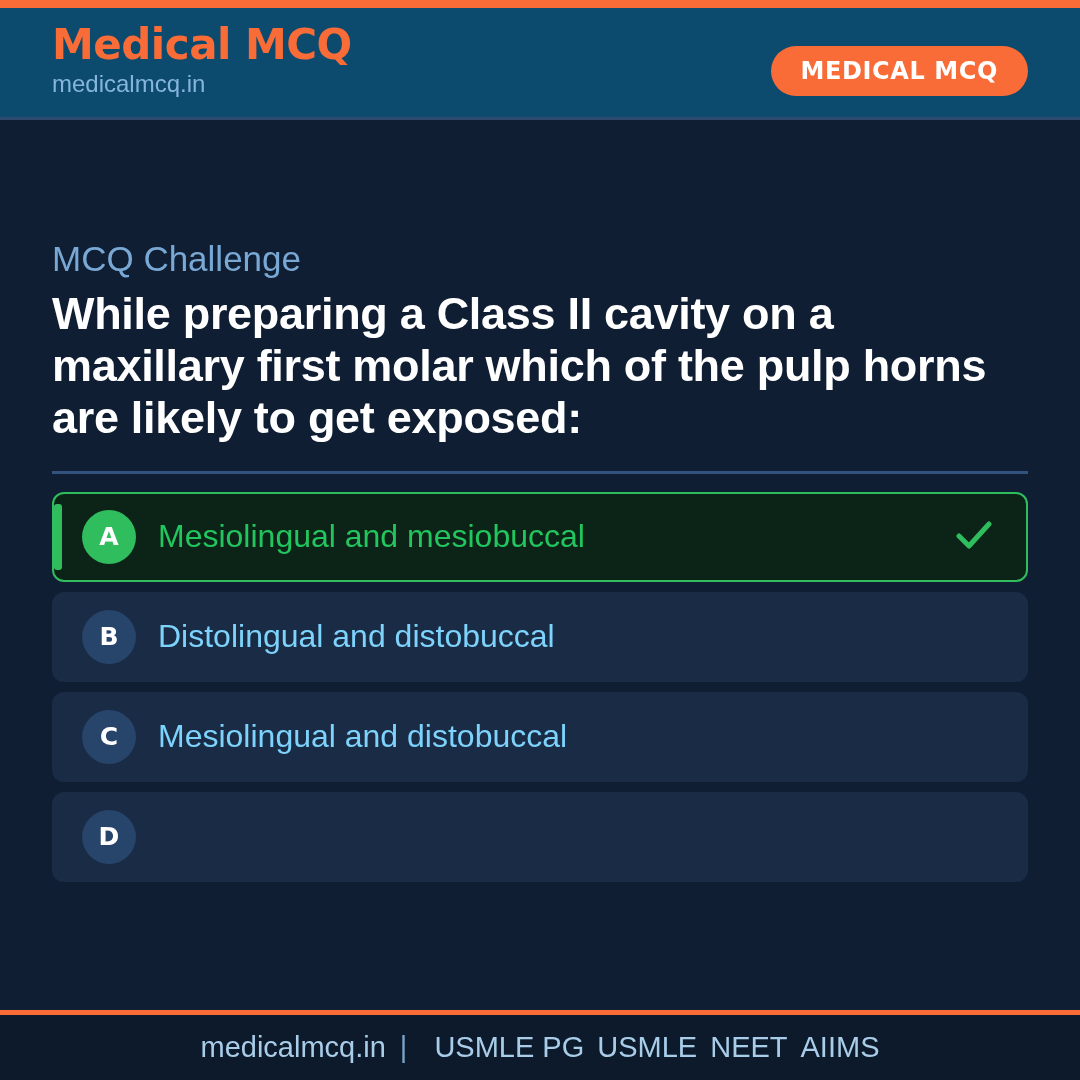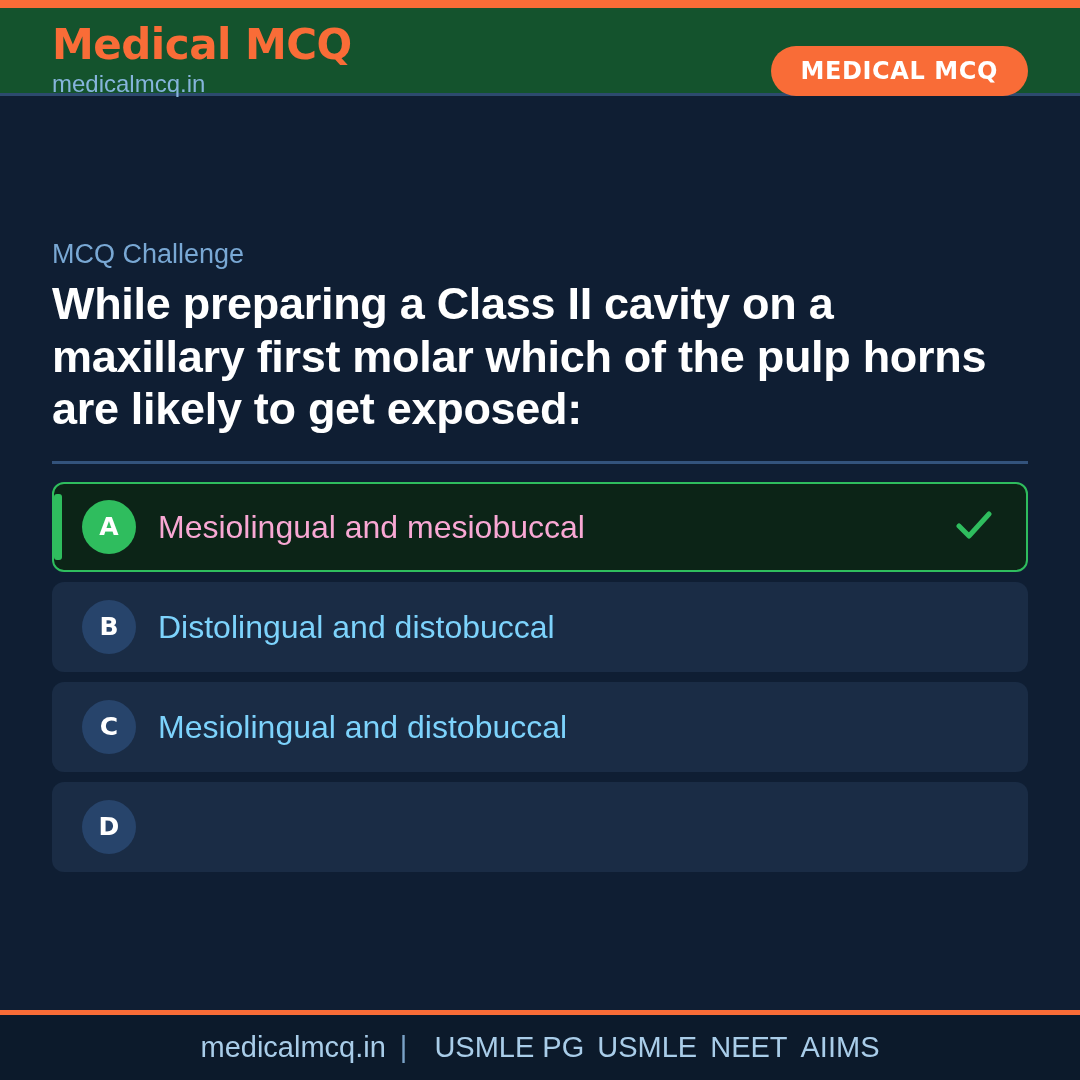--- a/index.html
+++ b/index.html
@@ -23,22 +23,22 @@
     width: 1080px;
     height: 8px;
     background: #f96c37;
   }
 
   
   .header {
     position: absolute;
     top: 8px; left: 0;
     width: 1080px;
-    height: 88px;
-    background: #14532d;
+    height: 112px;
+    background: #0c4a6e;
     border-bottom: 3px solid #2d4straight;
     border-bottom: 3px solid #2d4a6e;
   }
 
   .brand-block {
     position: absolute;
     left: 52px;
     top: 14px;
   }
 
@@ -82,21 +82,21 @@
   }
 
   .content {
     position: absolute;
     left: 52px;
     top: 115px;
     width: 976px;
   }
 
   .eyebrow {
-    font-size: 27px;
+    font-size: 35px;
     color: #79a8d4;
     font-family: "Liberation Sans", sans-serif;
     line-height: 1.2;
     margin-bottom: 8px;
   }
 
   .question {
     font-size: 45px;
     font-weight: bold;
     color: #ffffff;
@@ -170,21 +170,21 @@
   }
 
   .option-text {
     font-size: 32px;
     color: #7dd3fc;
     margin-left: 22px;
     font-family: "Liberation Sans", sans-serif;
     line-height: 1.2;
   }
 
-  .option.correct .option-text { color: #f9a8d4; }
+  .option.correct .option-text { color: #22c55e; }
 
   .check-icon {
     position: absolute;
     right: 34px;
     top: 50%;
     transform: translateY(-50%);
     display: none;
   }
   .option.correct .check-icon { display: block; }
 

